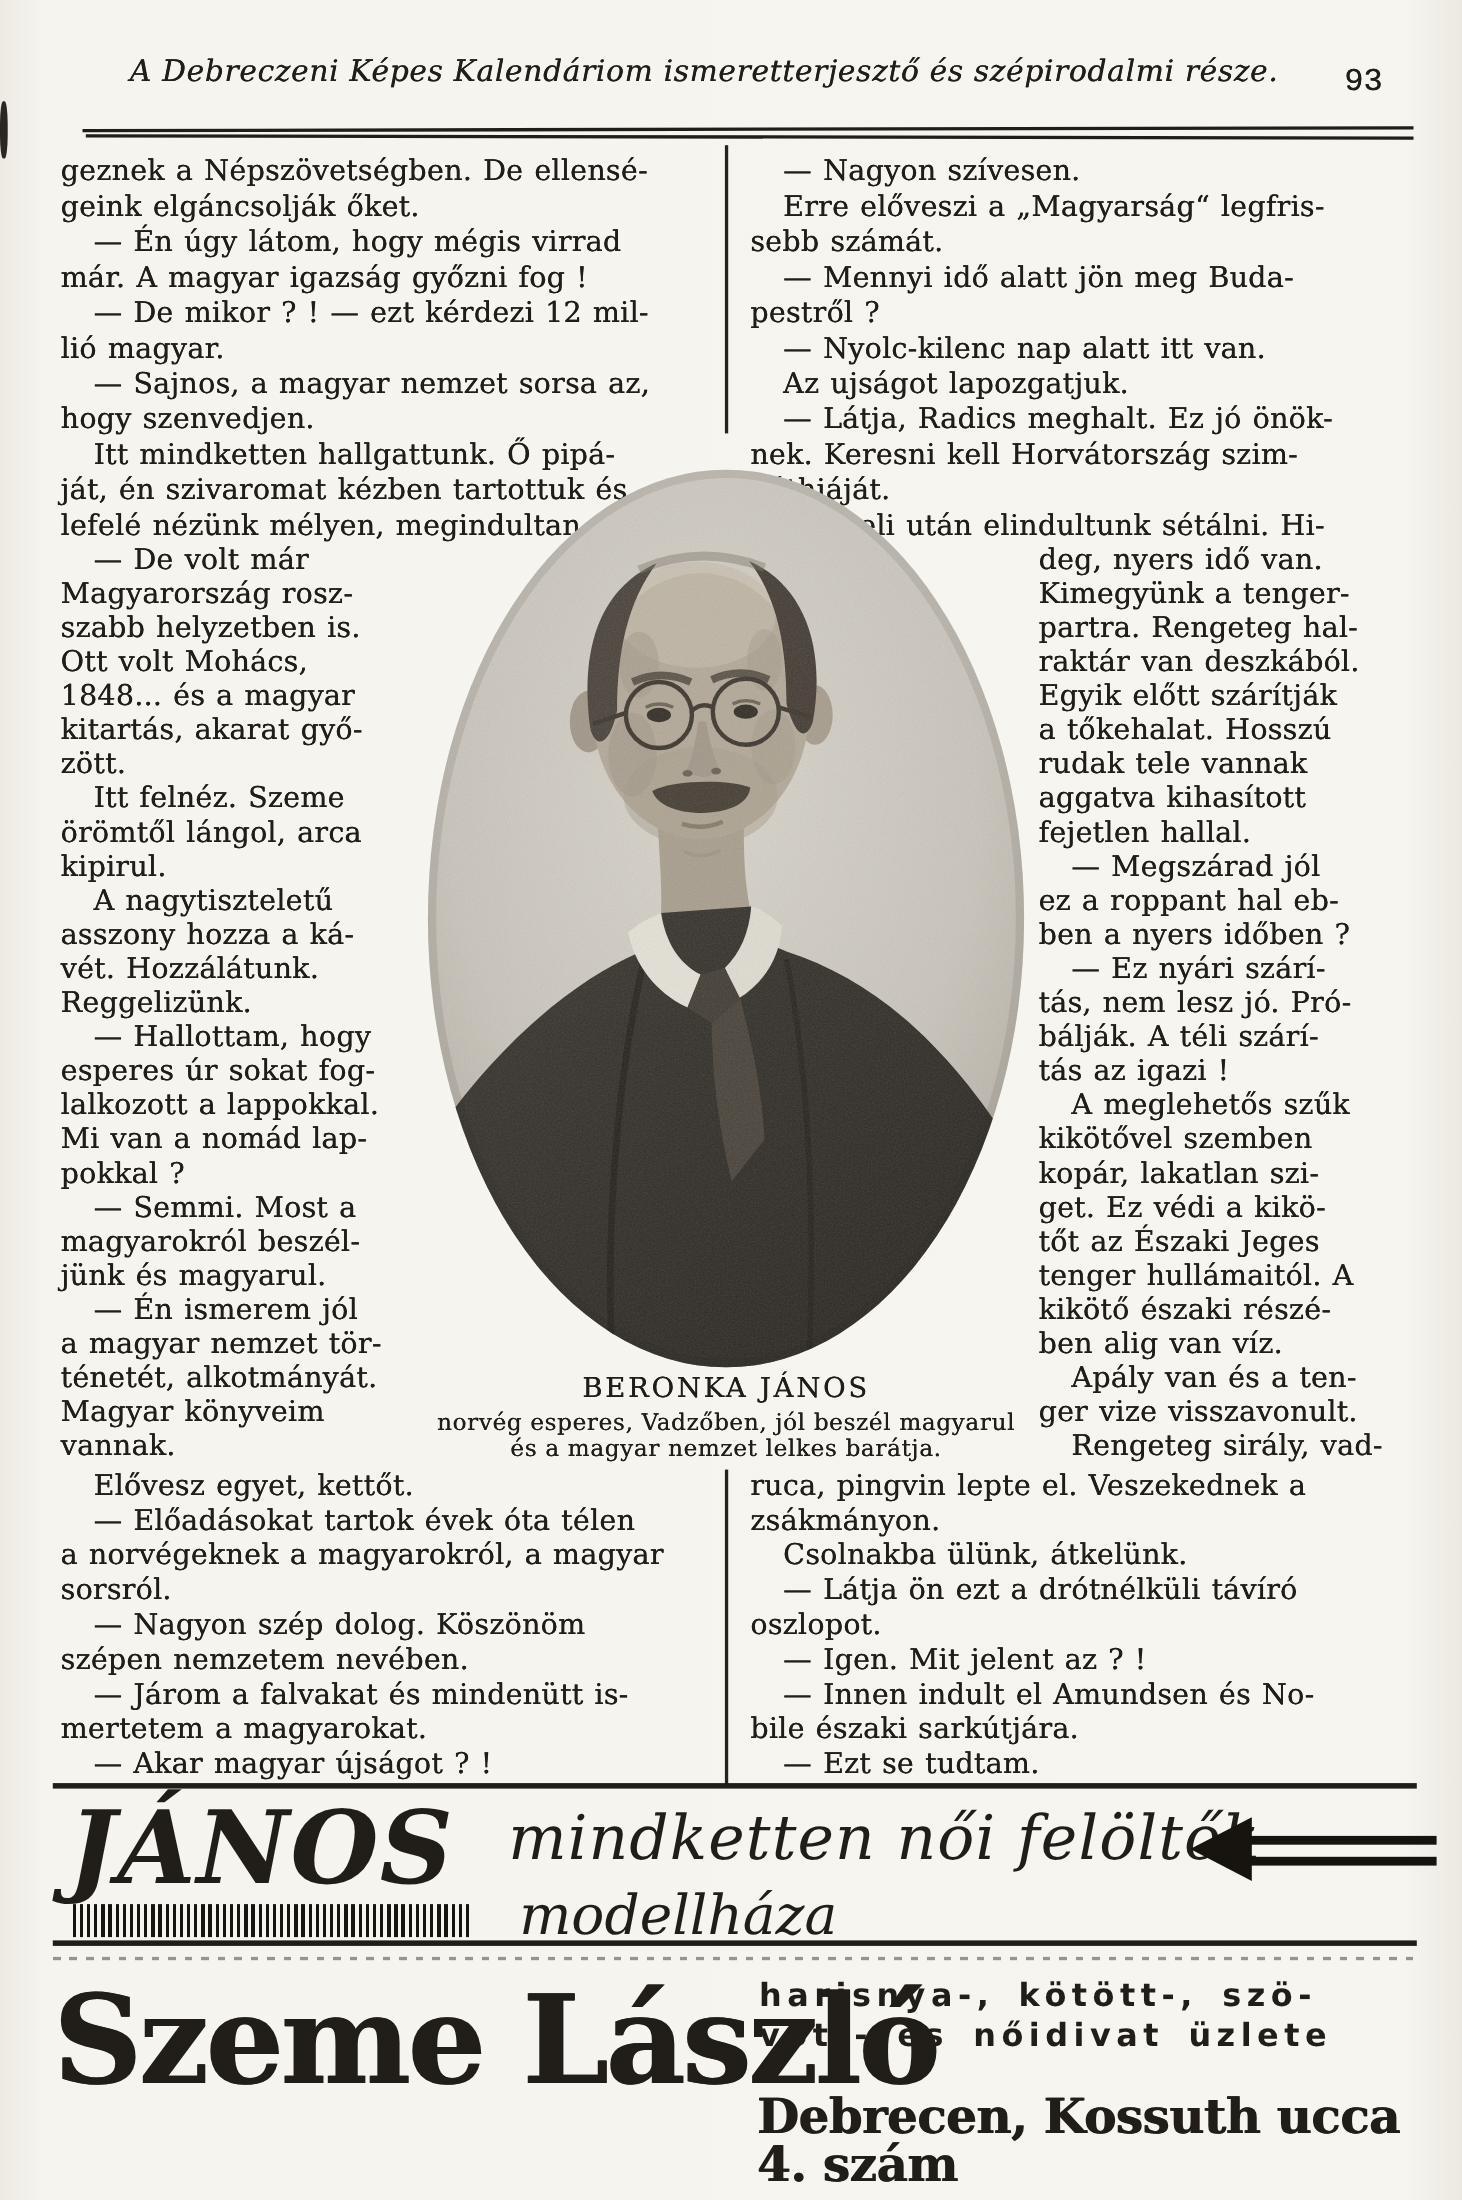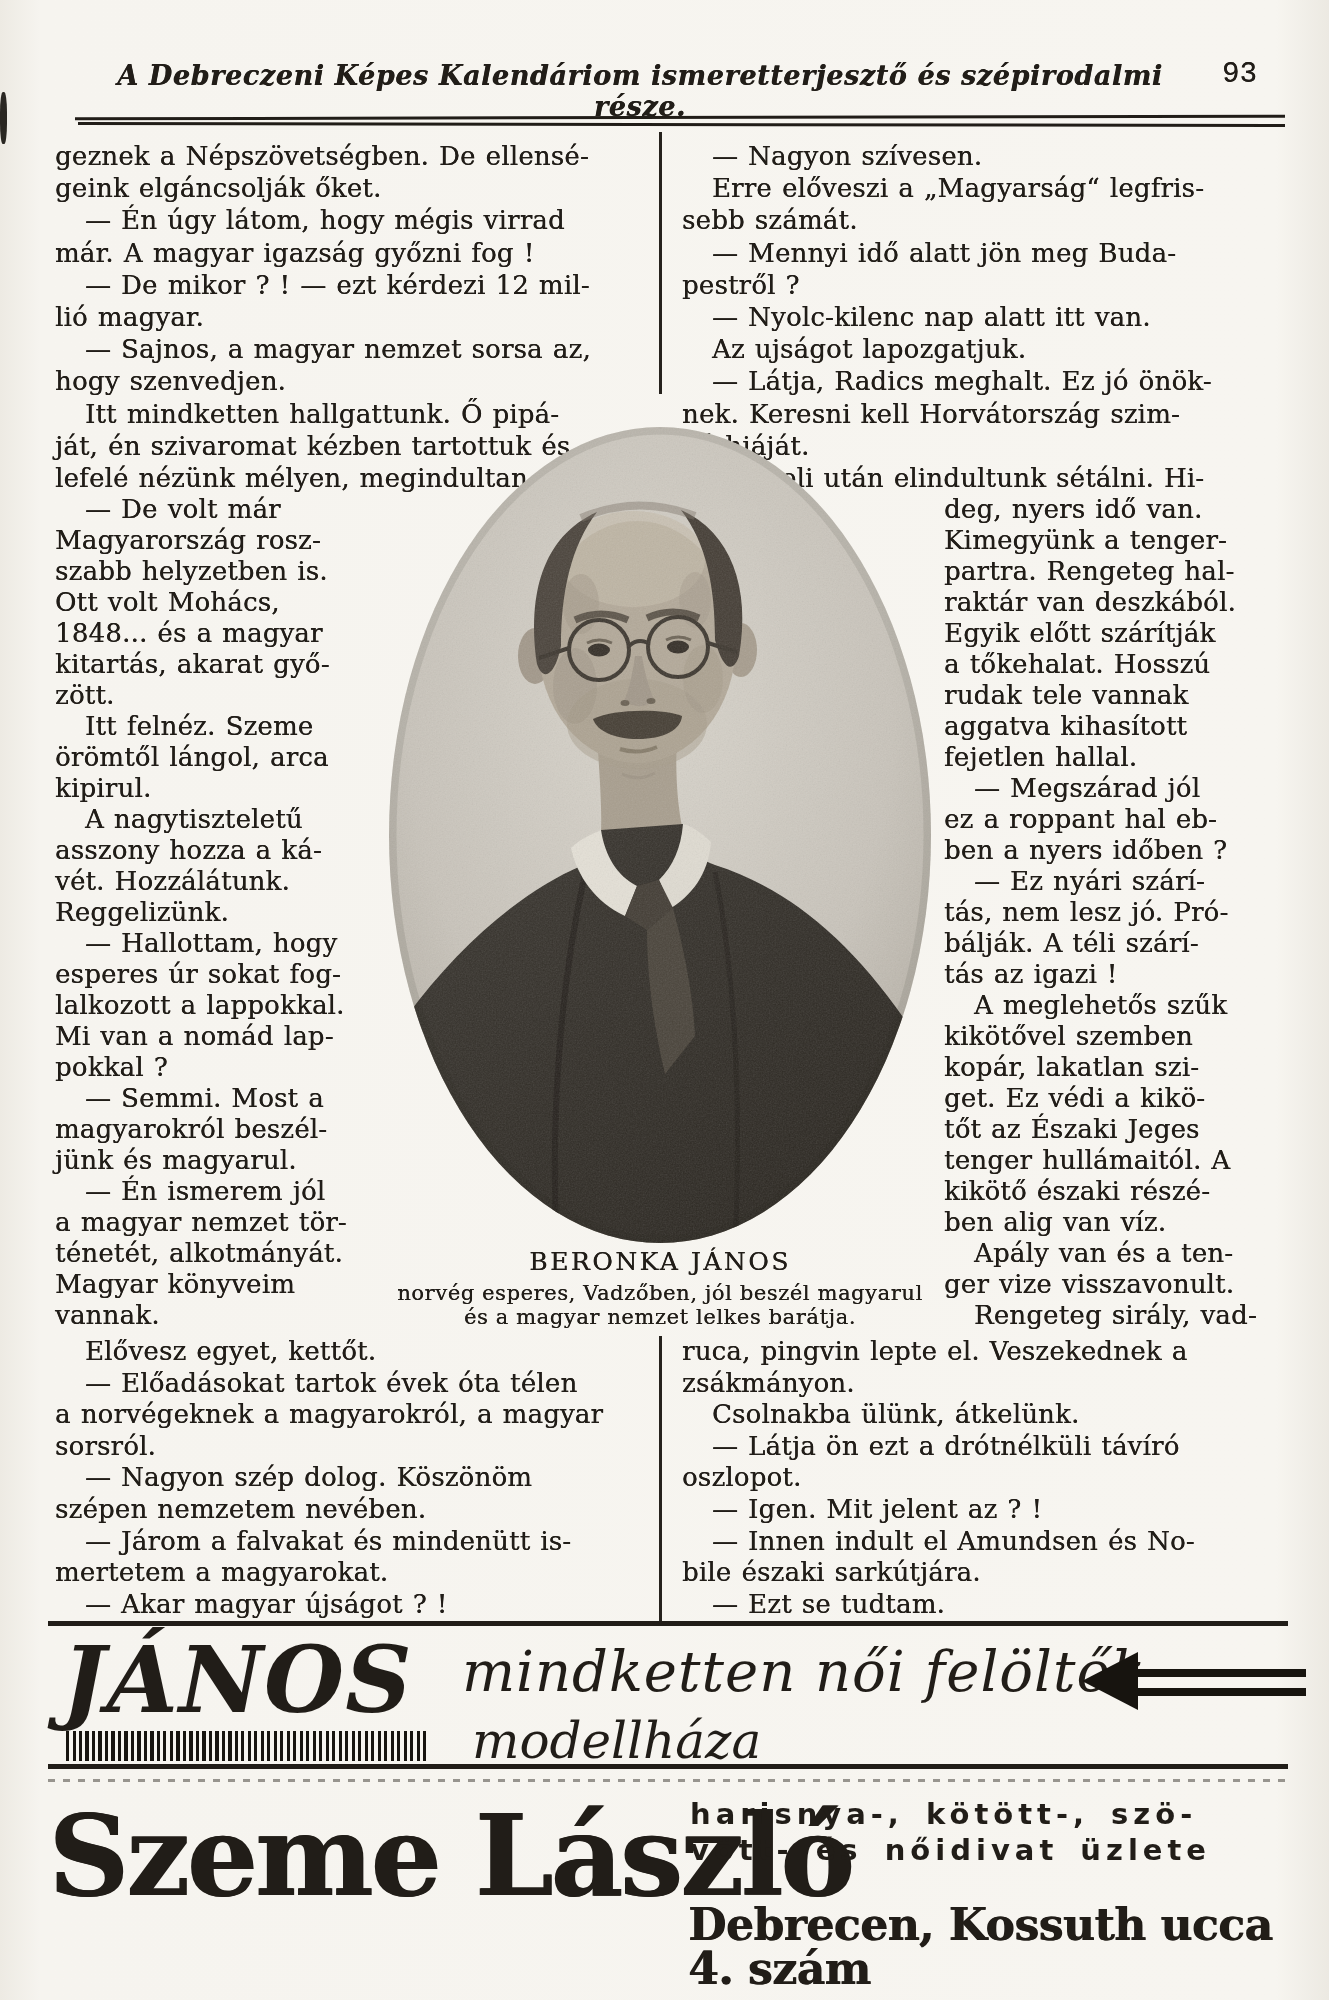--- a/index.html
+++ b/index.html
@@ -43,21 +43,21 @@
                     text-shadow:0.8px 0 0 currentColor; }
   .speck { background:#2a2722; border-radius:40%; }
 </style>
 </head>
 <body>
 
 <div id="page">
 
   <div class="abs speck" style="left:0;top:92;left:0px;top:92px;width:7px;height:52px;"></div>
 
-  <div id="header-title" class="abs" style="left:100px;top:60px;width:1080px;font-weight:bold;">A Debreczeni Képes Kalendáriom ismeretterjesztő és szépirodalmi része.</div>
+  <div id="header-title" class="abs" style="left:100px;top:50px;width:1080px;">A Debreczeni Képes Kalendáriom ismeretterjesztő és szépirodalmi része.</div>
   <div id="page-number" class="abs" style="left:1222px;top:58px;font-family:Liberation Mono, monospace;">93</div>
   <div class="abs rule" style="left:75px;top:116px;width:1210px;height:3px;transform:rotate(-0.12deg);"></div>
   <div class="abs rule" style="left:78px;top:123px;width:1207px;height:2.5px;transform:rotate(0.1deg);"></div>
 
   <div class="abs vrule" style="left:659px;top:132px;height:262px;"></div>
   <div class="abs vrule" style="left:659px;top:1336px;height:286px;"></div>
 
   <div class="abs tcol" style="left:55px;top:140px;width:600px;"><div class="tl">geznek a Népszövetségben. De ellensé-</div><div class="tl">geink elgáncsolják őket.</div><div class="tl">   — Én úgy látom, hogy mégis virrad</div><div class="tl">már. A magyar igazság győzni fog !</div><div class="tl">   — De mikor ? ! — ezt kérdezi 12 mil-</div><div class="tl">lió magyar.</div><div class="tl">   — Sajnos, a magyar nemzet sorsa az,</div><div class="tl">hogy szenvedjen.</div><div class="tl">   Itt mindketten hallgattunk. Ő pipá-</div><div class="tl">ját, én szivaromat kézben tartottuk és</div><div class="tl">lefelé nézünk mélyen, megindultan...</div></div>
   <div class="abs tcol narrow" style="left:55px;top:494px;width:335px;"><div class="tl">   — De volt már</div><div class="tl">Magyarország rosz-</div><div class="tl">szabb helyzetben is.</div><div class="tl">Ott volt Mohács,</div><div class="tl">1848... és a magyar</div><div class="tl">kitartás, akarat győ-</div><div class="tl">zött.</div><div class="tl">   Itt felnéz. Szeme</div><div class="tl">örömtől lángol, arca</div><div class="tl">kipirul.</div><div class="tl">   A nagytiszteletű</div><div class="tl">asszony hozza a ká-</div><div class="tl">vét. Hozzálátunk.</div><div class="tl">Reggelizünk.</div><div class="tl">   — Hallottam, hogy</div><div class="tl">esperes úr sokat fog-</div><div class="tl">lalkozott a lappokkal.</div><div class="tl">Mi van a nomád lap-</div><div class="tl">pokkal ?</div><div class="tl">   — Semmi. Most a</div><div class="tl">magyarokról beszél-</div><div class="tl">jünk és magyarul.</div><div class="tl">   — Én ismerem jól</div><div class="tl">a magyar nemzet tör-</div><div class="tl">ténetét, alkotmányát.</div><div class="tl">Magyar könyveim</div><div class="tl">vannak.</div></div>
   <div class="abs tcol" style="left:55px;top:1336px;width:600px;line-height:31.6px;"><div class="tl">   Elővesz egyet, kettőt.</div><div class="tl">   — Előadásokat tartok évek óta télen</div><div class="tl">a norvégeknek a magyarokról, a magyar</div><div class="tl">sorsról.</div><div class="tl">   — Nagyon szép dolog. Köszönöm</div><div class="tl">szépen nemzetem nevében.</div><div class="tl">   — Járom a falvakat és mindenütt is-</div><div class="tl">mertetem a magyarokat.</div><div class="tl">   — Akar magyar újságot ? !</div></div>

